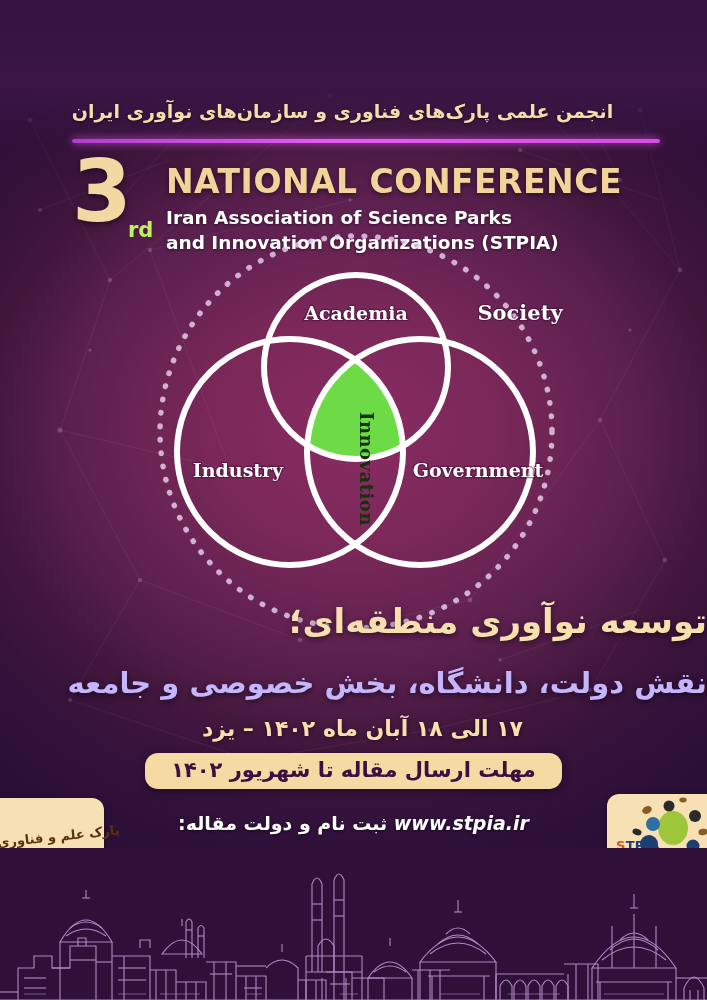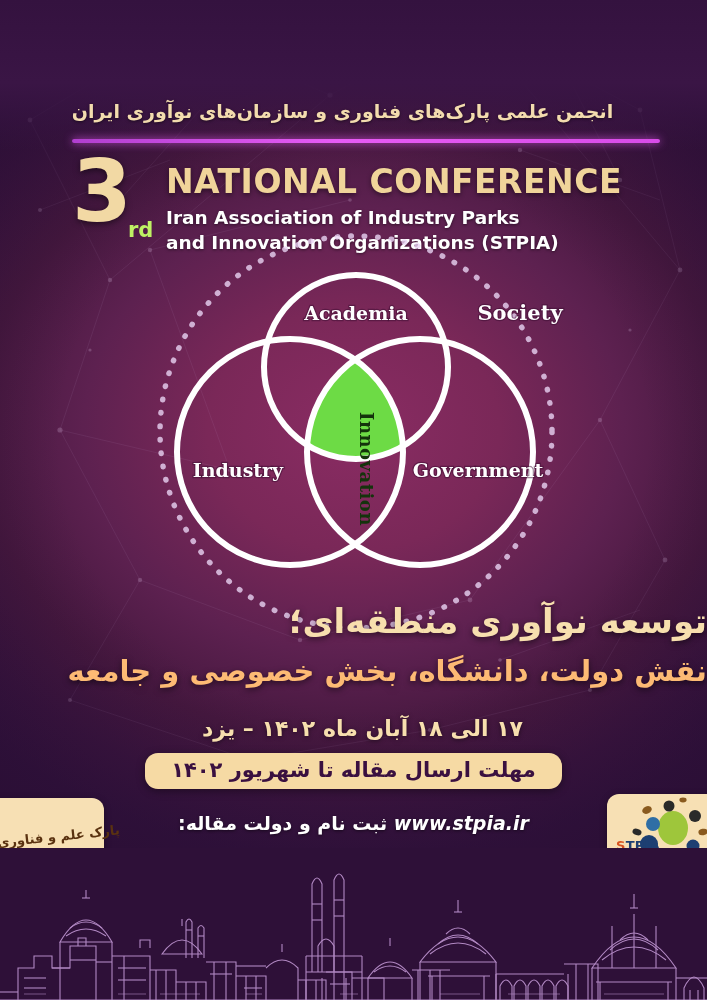--- a/index.html
+++ b/index.html
@@ -87,21 +87,21 @@
     fill:#14330c;font-family:"DejaVu Serif","Liberation Serif",serif;
     font-weight:bold;font-size:18px;letter-spacing:.5px;
   }
   
   .theme{position:absolute;left:0;right:0;top:600px;direction:rtl;}
   .theme-l1{
     font-size:34px;font-weight:bold;color:#f7dfae;line-height:1.25;
     text-shadow:0 2px 6px rgba(0,0,0,.55);white-space:nowrap;
   }
   .theme-l2{
-    font-size:29px;font-weight:bold;color:#fdba74;line-height:1.3;margin-top:10px;
+    font-size:29px;font-weight:bold;color:#c4b5fd;line-height:1.3;margin-top:22px;
     text-shadow:0 2px 6px rgba(0,0,0,.55);white-space:nowrap;
   }
   .date-line{
     position:absolute;left:0;right:0;top:716px;text-align:center;direction:rtl;
     font-size:22px;font-weight:bold;color:#f7dfae;white-space:nowrap;
     text-shadow:0 1px 4px rgba(0,0,0,.5);
     margin-left:18px;
   }
   .deadline-wrap{position:absolute;left:0;right:0;top:753px;text-align:center;}
   .deadline{
@@ -221,21 +221,21 @@
   <div class="header">
     <div class="fa-sub">انجمن علمی پارک‌های فناوری و سازمان‌های نوآوری ایران</div>
     <div class="divider"></div>
   </div>
 
   <div class="en-block">
     <div class="num3">3</div>
     <div class="num-ord">rd</div>
     <div class="en-title">NATIONAL CONFERENCE</div>
     <div class="en-sub">
-      <div>Iran Association of Industry Parks</div>
+      <div>Iran Association of Science Parks</div>
       <div>and Innovation Organizations (STPIA)</div>
     </div>
   </div>
 
   <div class="venn">
     <svg viewBox="0 0 540 330">
       <defs>
         <clipPath id="clipAcademia">
             <circle cx="268" cy="105" r="92"></circle>
           </clipPath>

